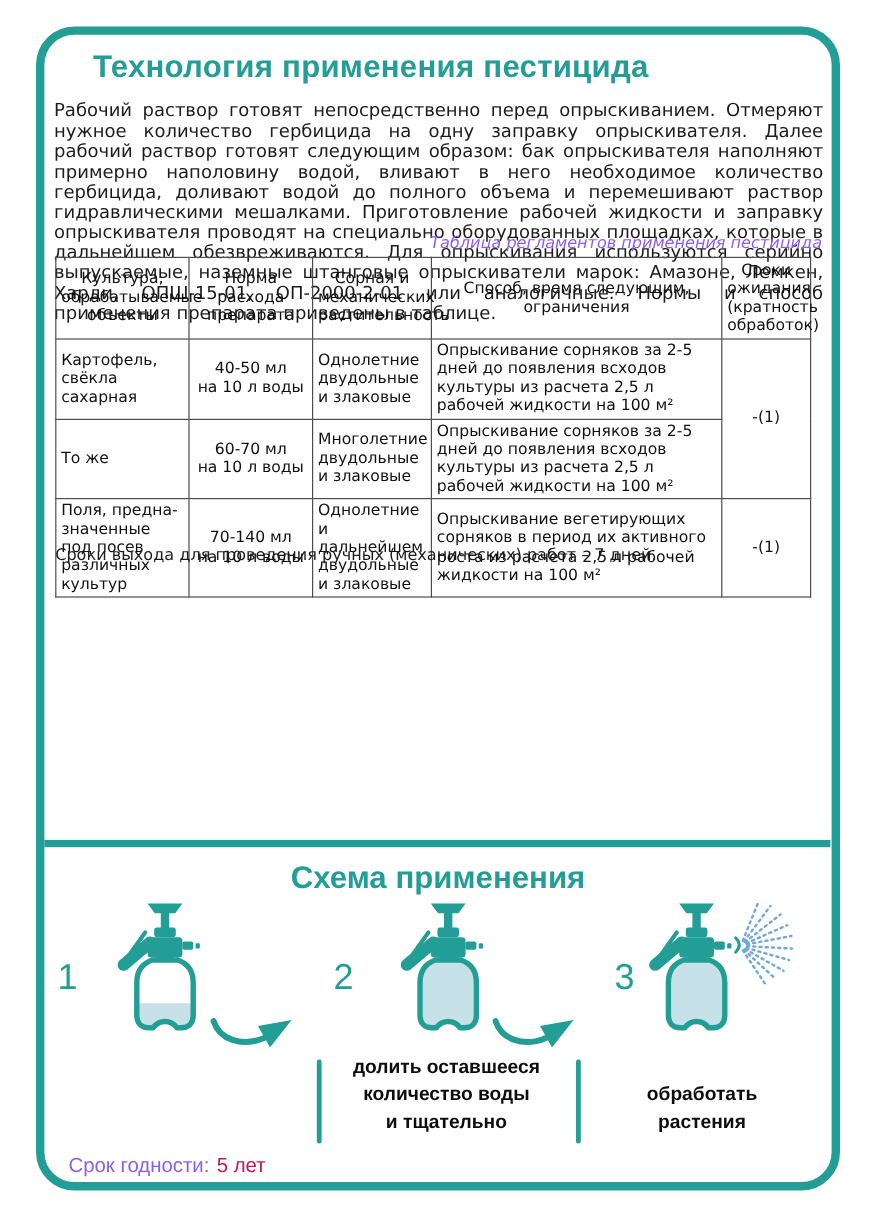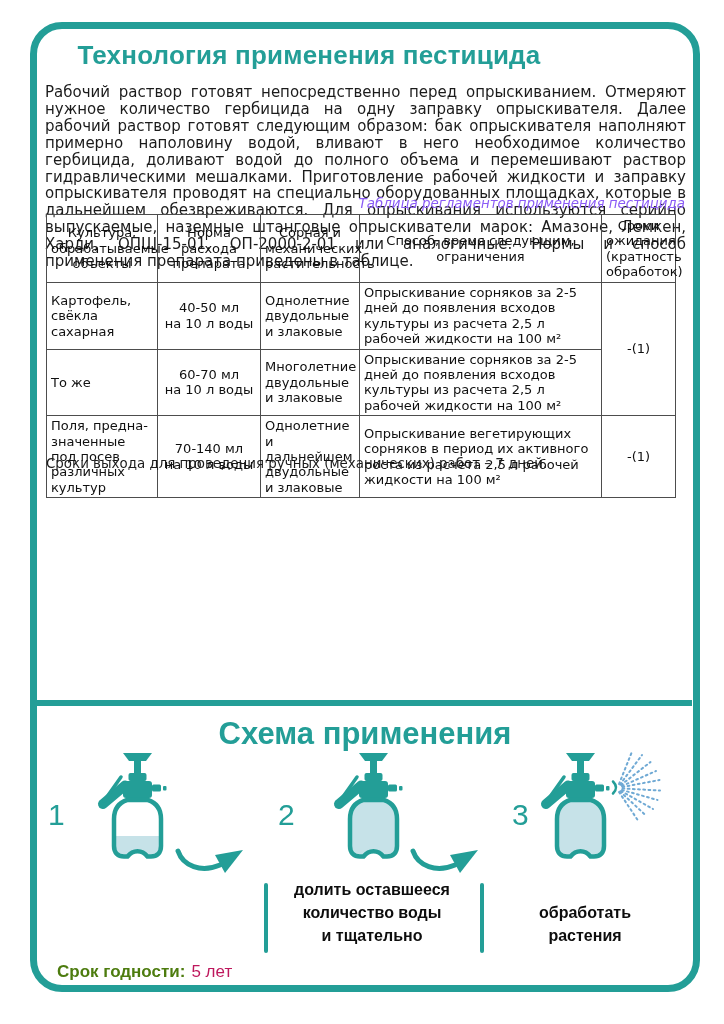--- a/index.html
+++ b/index.html
@@ -17,33 +17,33 @@
   table.reg{position:absolute;left:46px;top:214px;width:629px;border-collapse:collapse;
             table-layout:fixed;font-size:13px;line-height:15.4px;color:#101010;}
   table.reg th,table.reg td{border:1px solid #4d4d4d;padding:2px 4px;vertical-align:middle;
             font-weight:normal;}
   table.reg th{text-align:center;}
   tr.hdr{height:68px;} tr.r1{height:57px;} tr.r2{height:50px;} tr.r3{height:64px;}
   td.c-left{text-align:left;} td.c-center{text-align:center;}
   .footnote{position:absolute;left:46px;top:456px;font-size:13.4px;}
   .divider{position:absolute;left:37px;top:700px;width:655px;height:6px;background:#239e97;}
   .scheme-title{position:absolute;left:30px;top:716px;width:670px;text-align:center;
-                font-family:"Liberation Sans",sans-serif;font-weight:800;font-size:31px;
+                font-family:"Liberation Sans",sans-serif;font-weight:800;font-size:26px;
                 color:#239e97;}
   .sprayer{position:absolute;top:751px;}
   .step-num{position:absolute;top:798px;font-family:"Liberation Sans",sans-serif;
             font-size:30px;font-weight:400;color:#239e97;}
   .arrow{position:absolute;top:846px;}
   .step-caption{position:absolute;text-align:center;font-family:"Liberation Sans",sans-serif;
                 font-weight:700;font-size:16px;line-height:23px;color:#0d0d0d;}
   .step-divider{position:absolute;top:883px;width:4px;height:70px;background:#239e97;
                 border-radius:2px;}
   .shelf{position:absolute;left:57px;top:962px;font-family:"Liberation Sans",sans-serif;
          font-size:17px;}
-  .shelf .lbl{font-weight:700;color:#4d7c0f;text-align:right;}
+  .shelf .lbl{font-weight:400;color:#8b5cf6;text-align:right;}
   .shelf .val{font-weight:400;color:#be185d;margin-left:6px;margin-top:47px;}
 </style>
 </head>
 <body>
 
 <div class="canvas">
 
   <div class="frame"></div>
 
   <div class="page-title">Технология применения пестицида</div>

